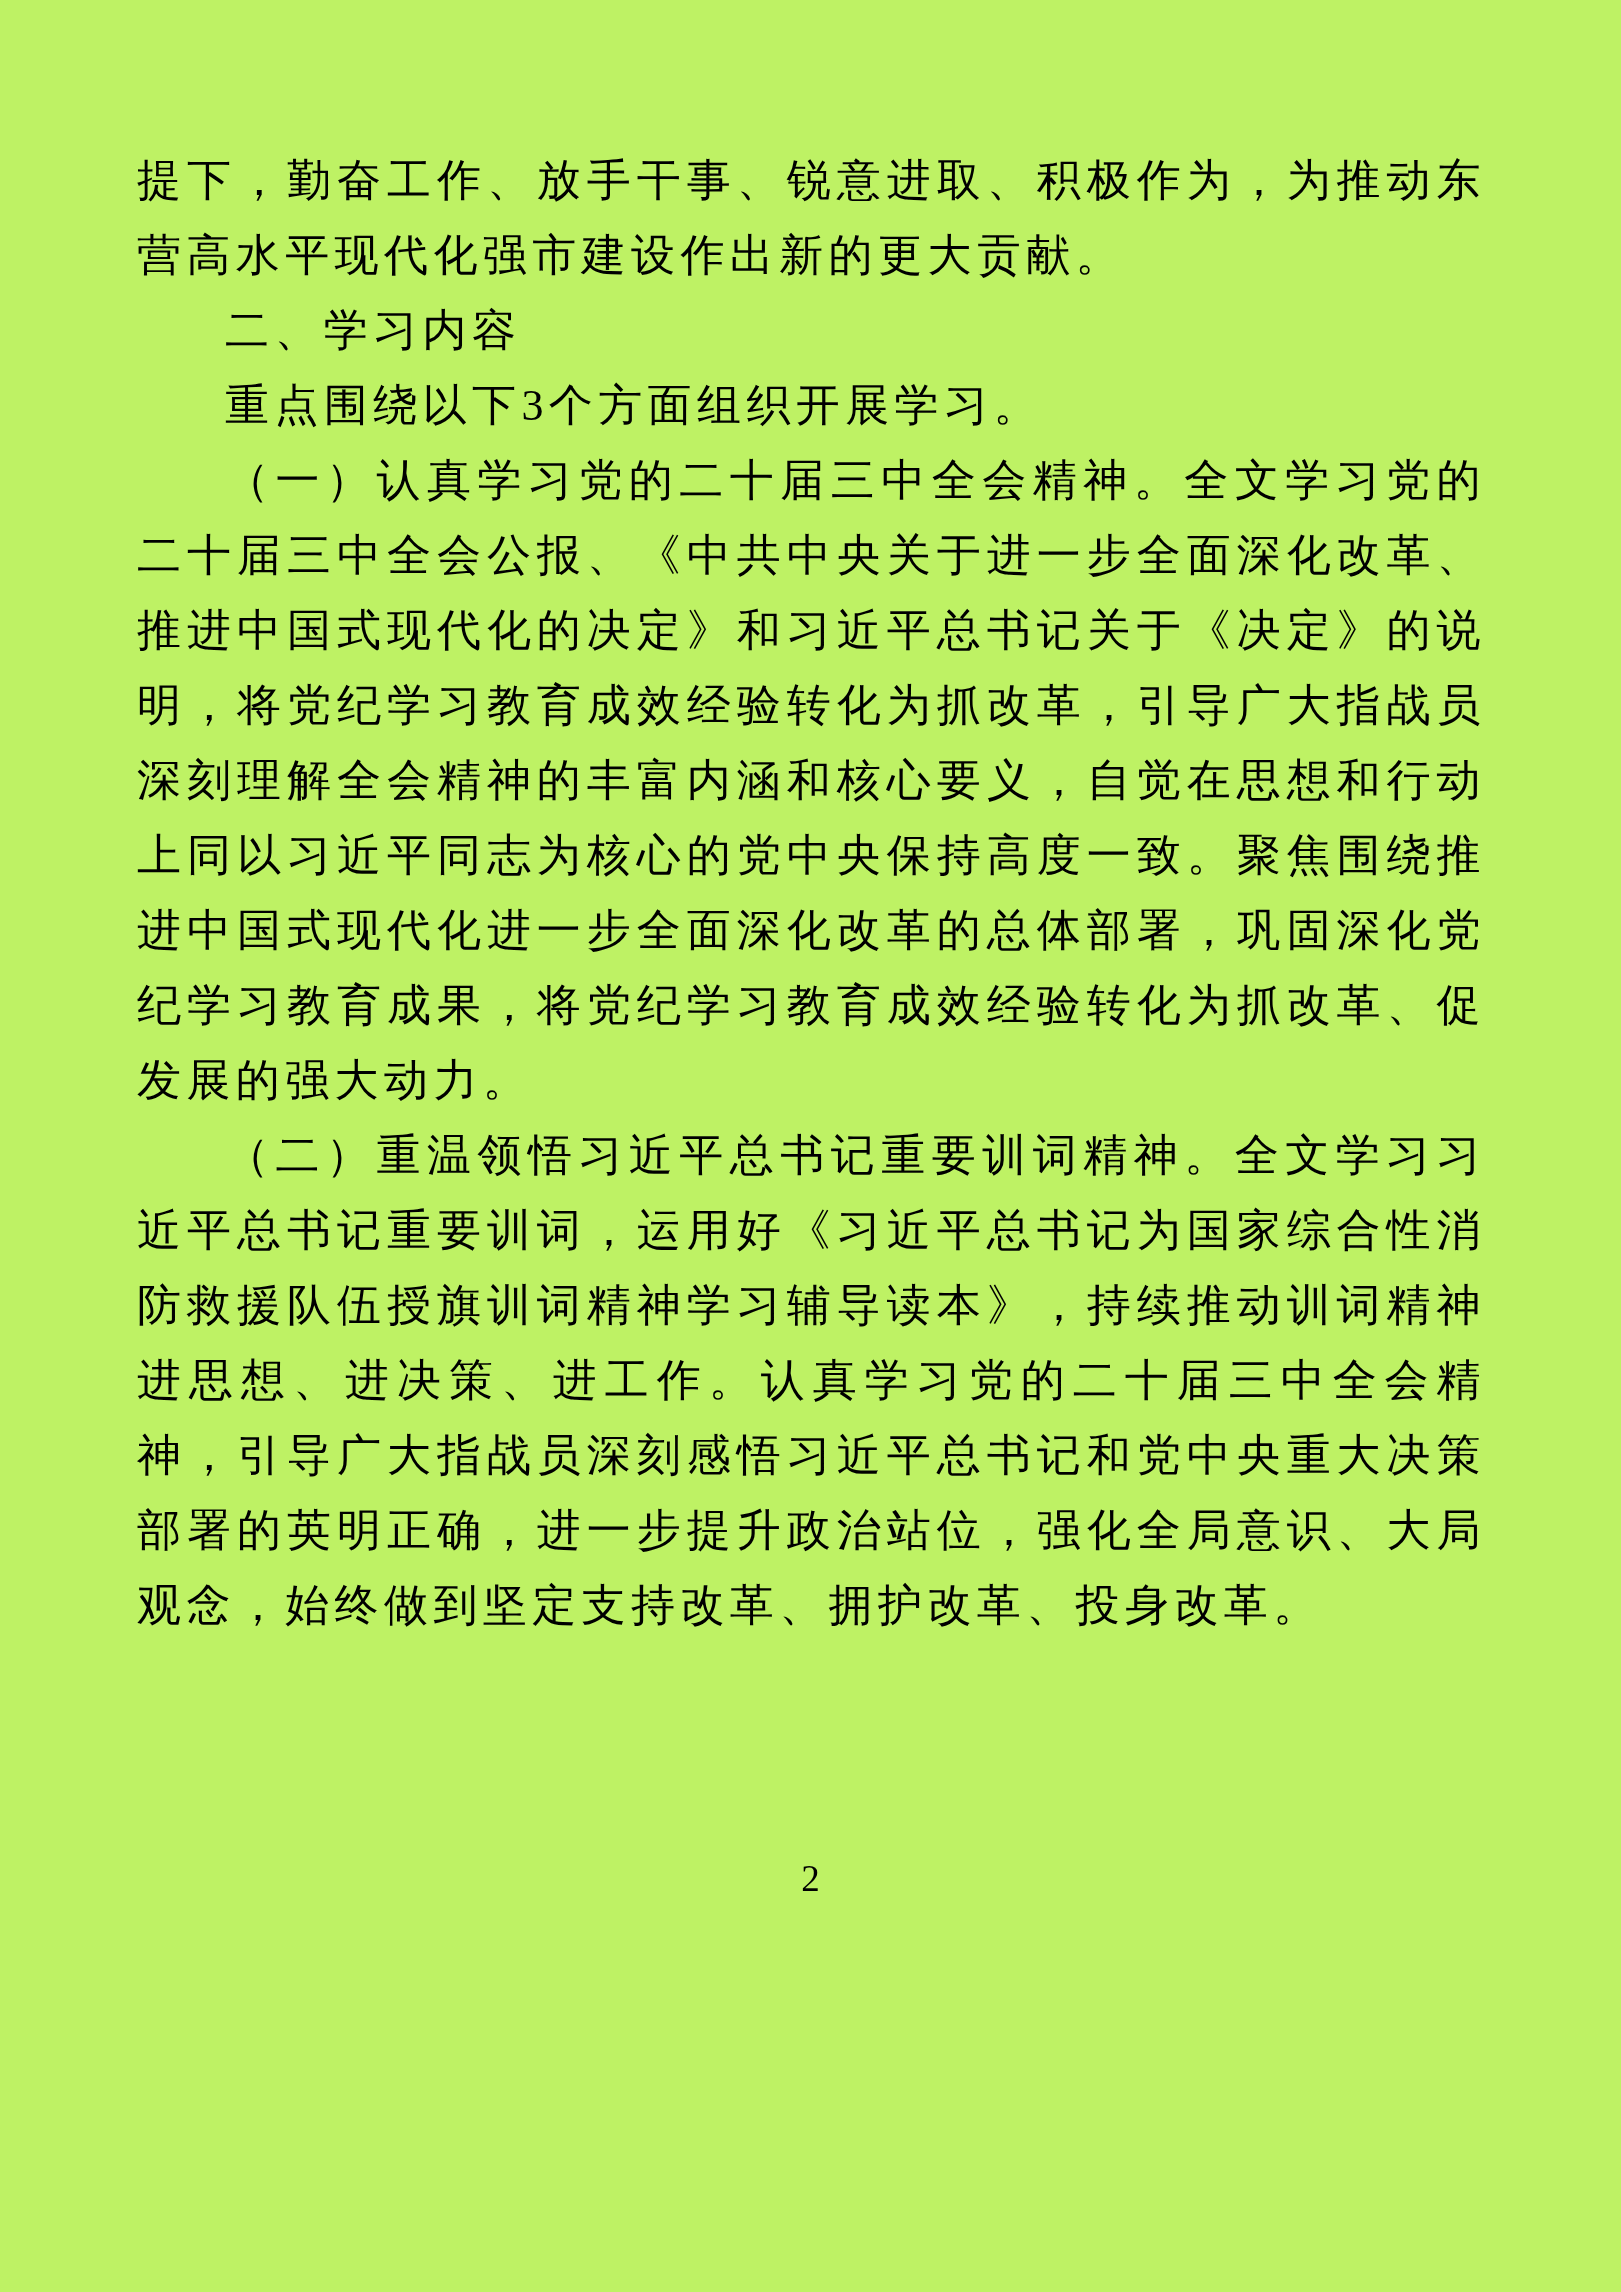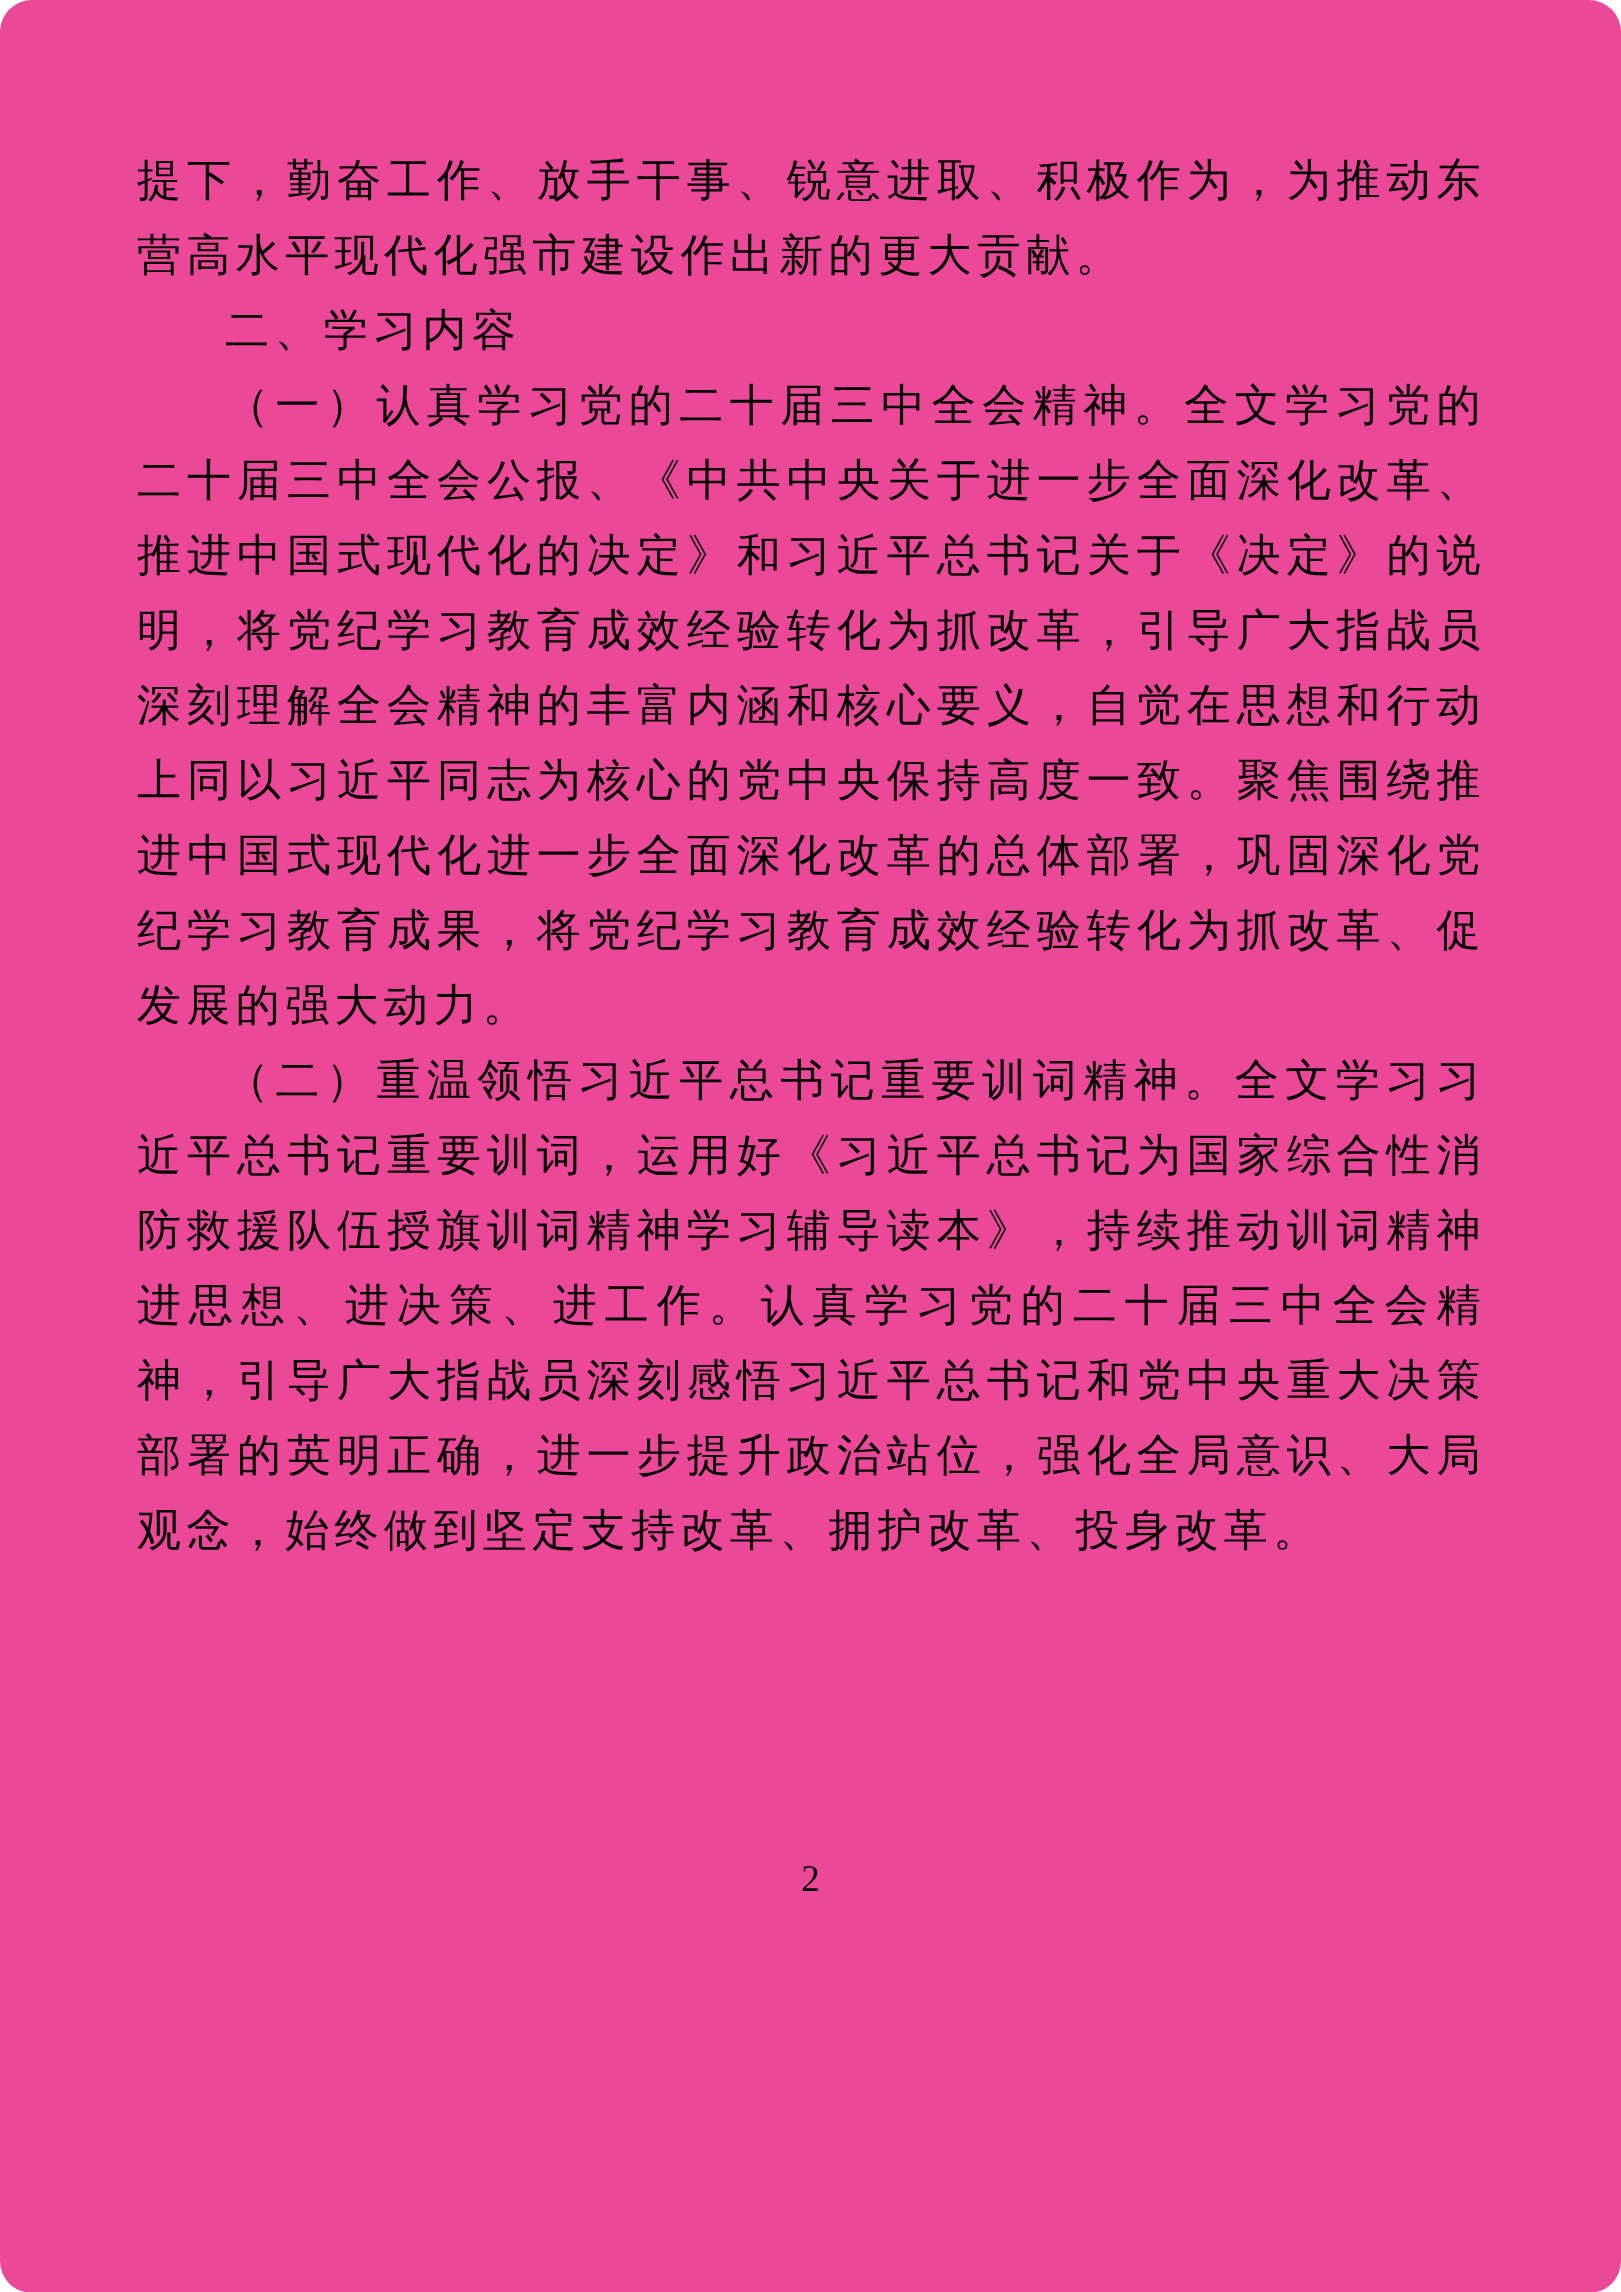--- a/index.html
+++ b/index.html
@@ -11,22 +11,21 @@
     width: 1621px;
     height: 2293px;
     position: relative;
     font-family: "Liberation Serif", "DejaVu Serif", serif;
     color: #000000;
     overflow: hidden;
   }
   .page {
     position: absolute;
     inset: 0;
-    background: #ec4899;
-    border-radius: 32px;
+    background: #bef264;
   }
   .text-content {
     position: absolute;
     left: 137px;
     right: 135px;
     top: 143px;
   }
   .para {
     margin: 0;
     font-size: 44px;
@@ -50,18 +49,19 @@
     line-height: 1;
   }
 </style>
 </head>
 <body>
 
 <div class="page">
   <div class="text-content">
     <p class="para no-indent">提下，勤奋工作、放手干事、锐意进取、积极作为，为推动东营高水平现代化强市建设作出新的更大贡献。</p>
     <p class="para">二、学习内容</p>
+    <p class="para">重点围绕以下3个方面组织开展学习。</p>
     <p class="para">（一）认真学习党的二十届三中全会精神。全文学习党的二十届三中全会公报、《中共中央关于进一步全面深化改革、推进中国式现代化的决定》和习近平总书记关于《决定》的说明，将党纪学习教育成效经验转化为抓改革，引导广大指战员深刻理解全会精神的丰富内涵和核心要义，自觉在思想和行动上同以习近平同志为核心的党中央保持高度一致。聚焦围绕推进中国式现代化进一步全面深化改革的总体部署，巩固深化党纪学习教育成果，将党纪学习教育成效经验转化为抓改革、促发展的强大动力。</p>
     <p class="para">（二）重温领悟习近平总书记重要训词精神。全文学习习近平总书记重要训词，运用好《习近平总书记为国家综合性消防救援队伍授旗训词精神学习辅导读本》，持续推动训词精神进思想、进决策、进工作。认真学习党的二十届三中全会精神，引导广大指战员深刻感悟习近平总书记和党中央重大决策部署的英明正确，进一步提升政治站位，强化全局意识、大局观念，始终做到坚定支持改革、拥护改革、投身改革。</p>
   </div>
   <div class="page-number">2</div>
 </div>
 
 
 </body></html>

